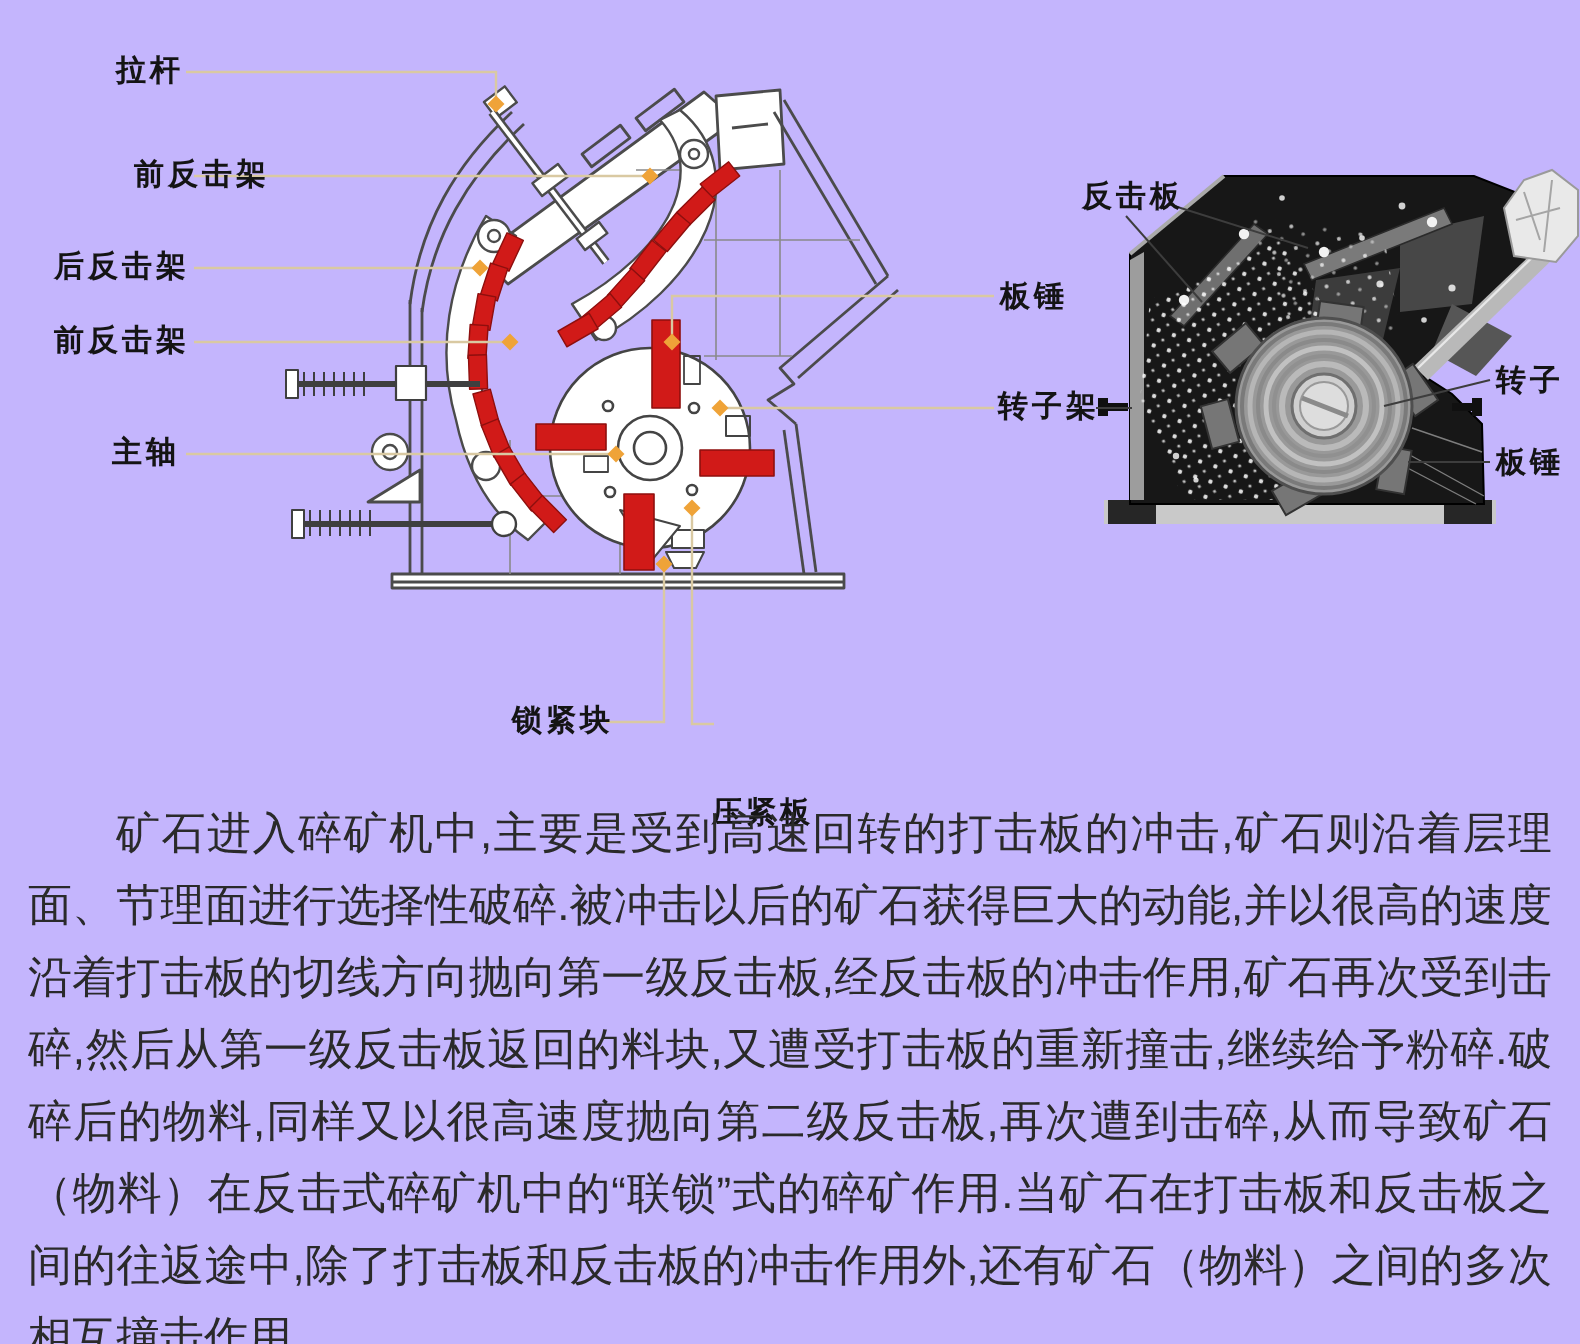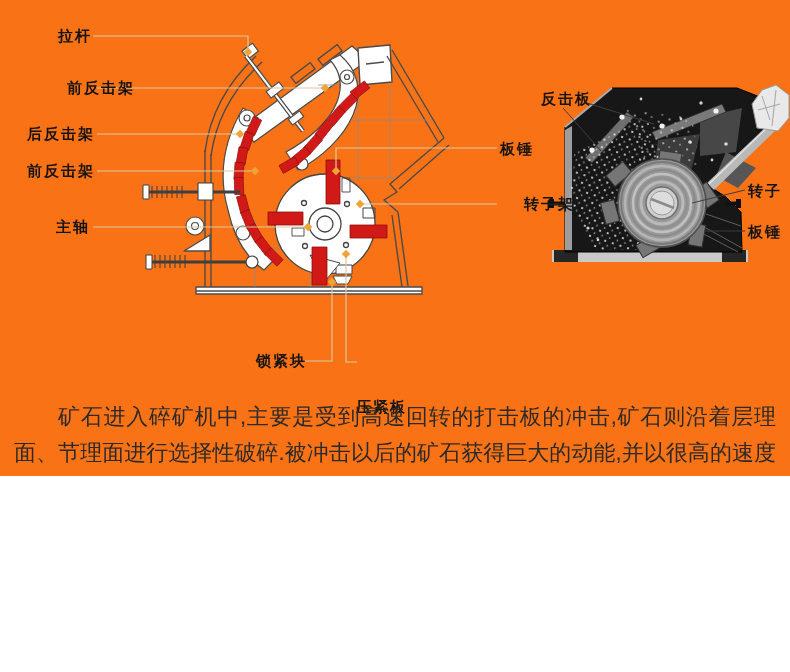--- a/index.html
+++ b/index.html
@@ -1,16 +1,16 @@
 <!DOCTYPE html>
 <html><head>
 <meta charset="utf-8">
 <style>
   html,body{margin:0;padding:0;background:#ffffff;}
-  #page{position:relative;width:790px;height:476px;background:#f97316;overflow:hidden;
+  #page{position:relative;width:790px;height:672px;background:#c4b5fd;overflow:hidden;
         font-family:"Liberation Sans",sans-serif;}
   #art{position:absolute;left:0;top:0;}
   .lbl{position:absolute;font-family:"Liberation Serif",serif;font-size:15px;
        font-weight:bold;color:#141414;letter-spacing:2px;white-space:nowrap;line-height:17px;}
   .lbl.ra{text-align:right;}
   #desc{position:absolute;left:14px;top:399px;width:762px;
         font-size:22px;line-height:36px;color:#2a2a2a;text-align:justify;
         text-indent:2em;font-family:"Liberation Sans",sans-serif;}
 </style>
 </head>
@@ -282,21 +282,21 @@
 
   <div class="lbl ra" style="left:30px;top:28px;width:62px;">拉杆</div>
   <div class="lbl ra" style="left:22px;top:80px;width:73px;margin-left:40px;">前反击架</div>
   <div class="lbl ra" style="left:22px;top:126px;width:73px;">后反击架</div>
   <div class="lbl ra" style="left:22px;top:163px;width:73px;">前反击架</div>
   <div class="lbl ra" style="left:28px;top:219px;width:62px;">主轴</div>
   <div class="lbl" style="left:256px;top:353px;">锁紧块</div>
   <div class="lbl" style="left:356px;top:355px;margin-top:44px;">压紧板</div>
 
   <div class="lbl" style="left:500px;top:141px;">板锤</div>
-  <div class="lbl" style="left:524px;top:196px;">转子架</div>
-
-  <div class="lbl" style="left:541px;top:91px;">反击板</div>
+  <div class="lbl" style="left:499px;top:196px;">转子架</div>
+
+  <div class="lbl" style="left:541px;top:91px;font-family:Liberation Mono, monospace;">反击板</div>
   <div class="lbl" style="left:748px;top:183px;">转子</div>
   <div class="lbl" style="left:748px;top:224px;">板锤</div>
 
   <div id="desc">矿石进入碎矿机中,主要是受到高速回转的打击板的冲击,矿石则沿着层理面、节理面进行选择性破碎.被冲击以后的矿石获得巨大的动能,并以很高的速度沿着打击板的切线方向抛向第一级反击板,经反击板的冲击作用,矿石再次受到击碎,然后从第一级反击板返回的料块,又遭受打击板的重新撞击,继续给予粉碎.破碎后的物料,同样又以很高速度抛向第二级反击板,再次遭到击碎,从而导致矿石（物料）在反击式碎矿机中的“联锁”式的碎矿作用.当矿石在打击板和反击板之间的往返途中,除了打击板和反击板的冲击作用外,还有矿石（物料）之间的多次相互撞击作用。</div>
 
 </div>
 
 </body></html>

